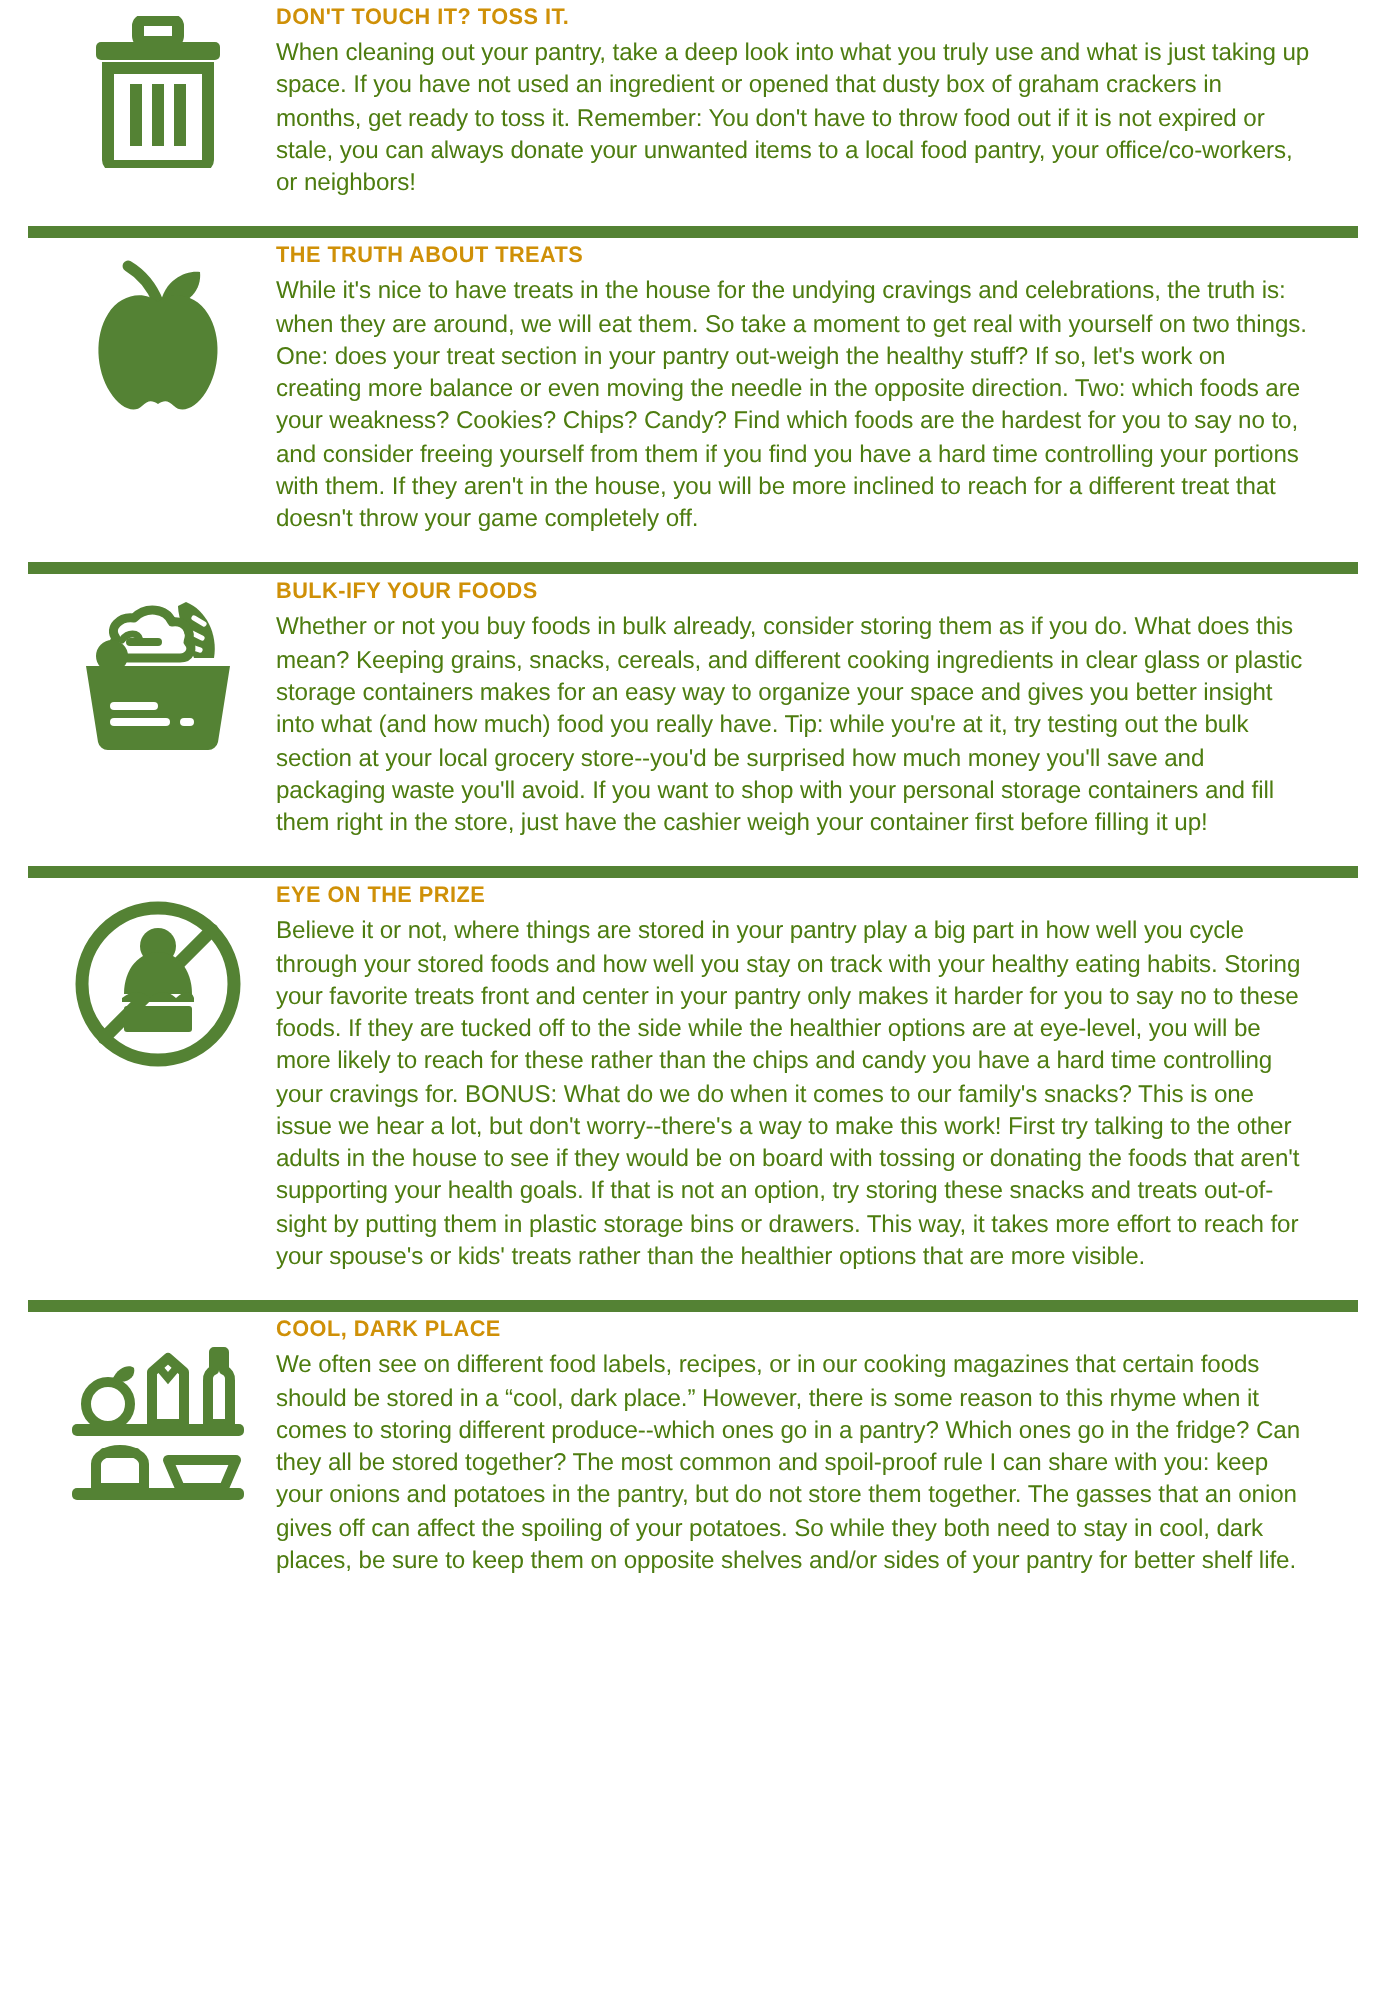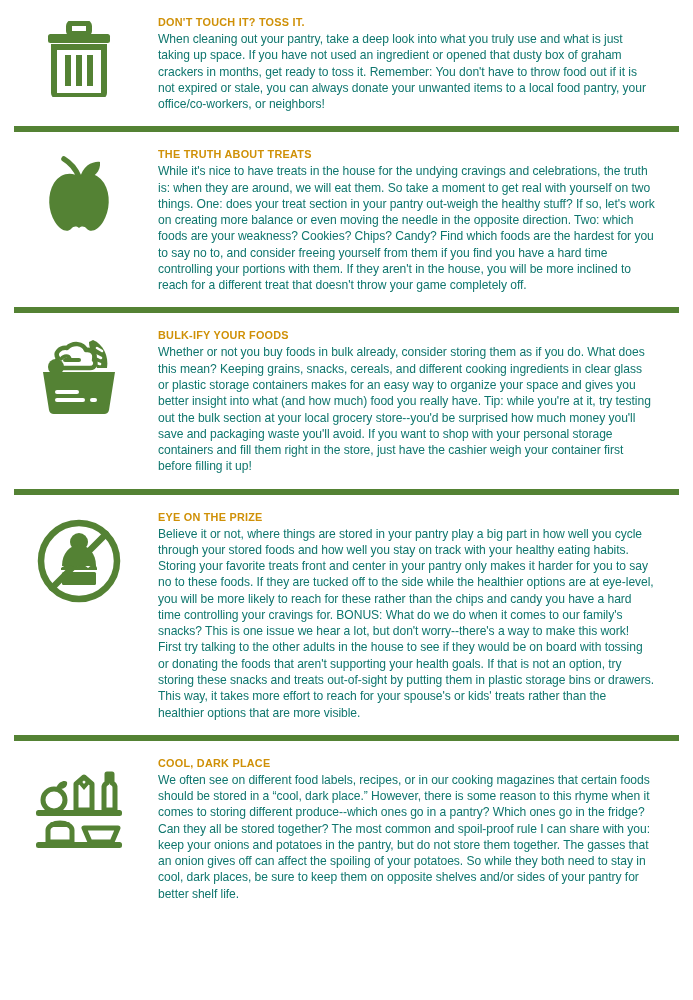--- a/index.html
+++ b/index.html
@@ -74,38 +74,38 @@
     font-size: 11.2px;
     font-weight: bold;
     letter-spacing: 0.25px;
     text-transform: uppercase;
     margin: 0 0 2px 0;
     line-height: 1.25;
     transform: scaleX(0.97);
     transform-origin: left center;
   }
   .sec-body {
-    color: #0f766e;
+    color: #4d7c0f;
     font-size: 12.1px;
     line-height: 1.345;
     margin: 0;
     text-align: left;
     letter-spacing: -0.05px;
   }
 
   
   .divider {
     height: 6px;
     background: #548234;
     margin: 0 14px;
   }
   .divider-wrap { padding: 0; }
 
   
-  .sec-gap-top { padding-top: 15px; gap: 20px; }
+  .sec-gap-top { padding-top: 2px; }
   .sec-gap-bot { padding-bottom: 14px; }
 
   svg { display: block; }
 </style>
 </head>
 <body>
 
 <div class="page">
 
 

